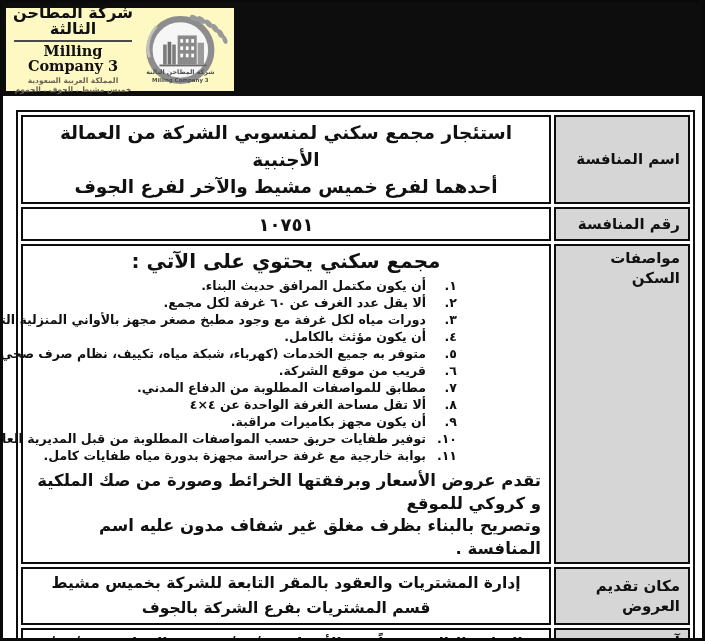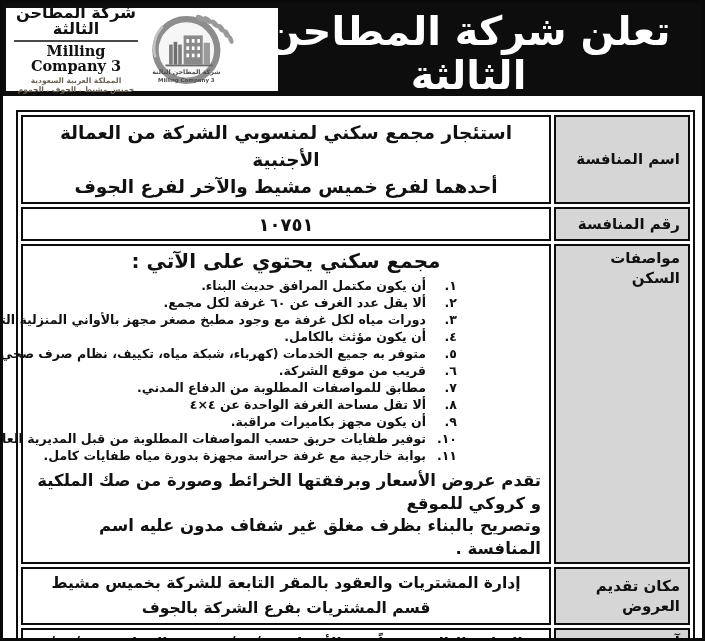--- a/index.html
+++ b/index.html
@@ -4,21 +4,21 @@
 <style>
   html,body{margin:0;padding:0;background:#e8e8e8;}
   .page{
     position:relative;width:705px;height:641px;box-sizing:border-box;
     background:#ffffff;border:3px solid #0a0a0a;overflow:hidden;
     font-family:"DejaVu Sans",sans-serif;color:#111;
   }
   
   .header{position:absolute;left:0;top:0;right:0;height:93px;background:#0d0d0d;}
   .logo-box{
-    position:absolute;left:3px;top:5px;width:272px;height:83px;background:#ffffff;
+    position:absolute;left:3px;top:5px;width:228px;height:83px;background:#fef9c3;
     display:flex;align-items:center;box-sizing:border-box;padding:2px 2px 2px 6px;
   }
   .logo-text{width:128px;text-align:center;line-height:1.05;}
   .logo-name-ar{font-size:16px;font-weight:bold;letter-spacing:0.5px;}
   .logo-divider{border:none;border-top:2px solid #4a4a4a;margin:2px 2px 1px 2px;}
   .logo-name-en{font-family:"DejaVu Serif",serif;font-size:14.5px;font-weight:bold;margin-bottom:2px;}
   .logo-sub{font-size:7.5px;color:#6b6257;font-weight:bold;line-height:1.25;}
   .logo-sub-en{font-size:6.5px;color:#7a7a7a;font-weight:bold;line-height:1.2;}
   .logo-mark{width:96px;height:80px;margin-left:2px;}
   .logo-mark svg text{font-family:"DejaVu Sans",sans-serif;}
@@ -99,24 +99,20 @@
               <rect x="58" y="48" width="3" height="4" fill="#fff"></rect>
             <rect x="65" y="36" width="7" height="24" fill="#9b9b9b"></rect>
             <rect x="23" y="60" width="52" height="2" fill="#6a6a6a"></rect>
           </g>
           <text x="46" y="70" font-size="7" font-weight="bold" text-anchor="middle" fill="#4d4d4d">شركة المطاحن الثالثة</text>
           <text x="46" y="79" font-size="6" font-weight="bold" text-anchor="middle" fill="#4d4d4d">Milling Company 3</text>
         </svg>
       </div>
     </div>
 
-    <div class="header-titles" dir="rtl">
-      <div class="title-main">تعلن شركة المطاحن الثالثة</div>
-      <div class="title-sub">عن طرح المنافسة العامة التالية :</div>
-    </div>
   </div>
 
   <table class="ad-table" dir="rtl">
     <colgroup>
       <col style="width:136px">
         <col>
     </colgroup>
 
     <tbody>
         <tr class="row-name">

